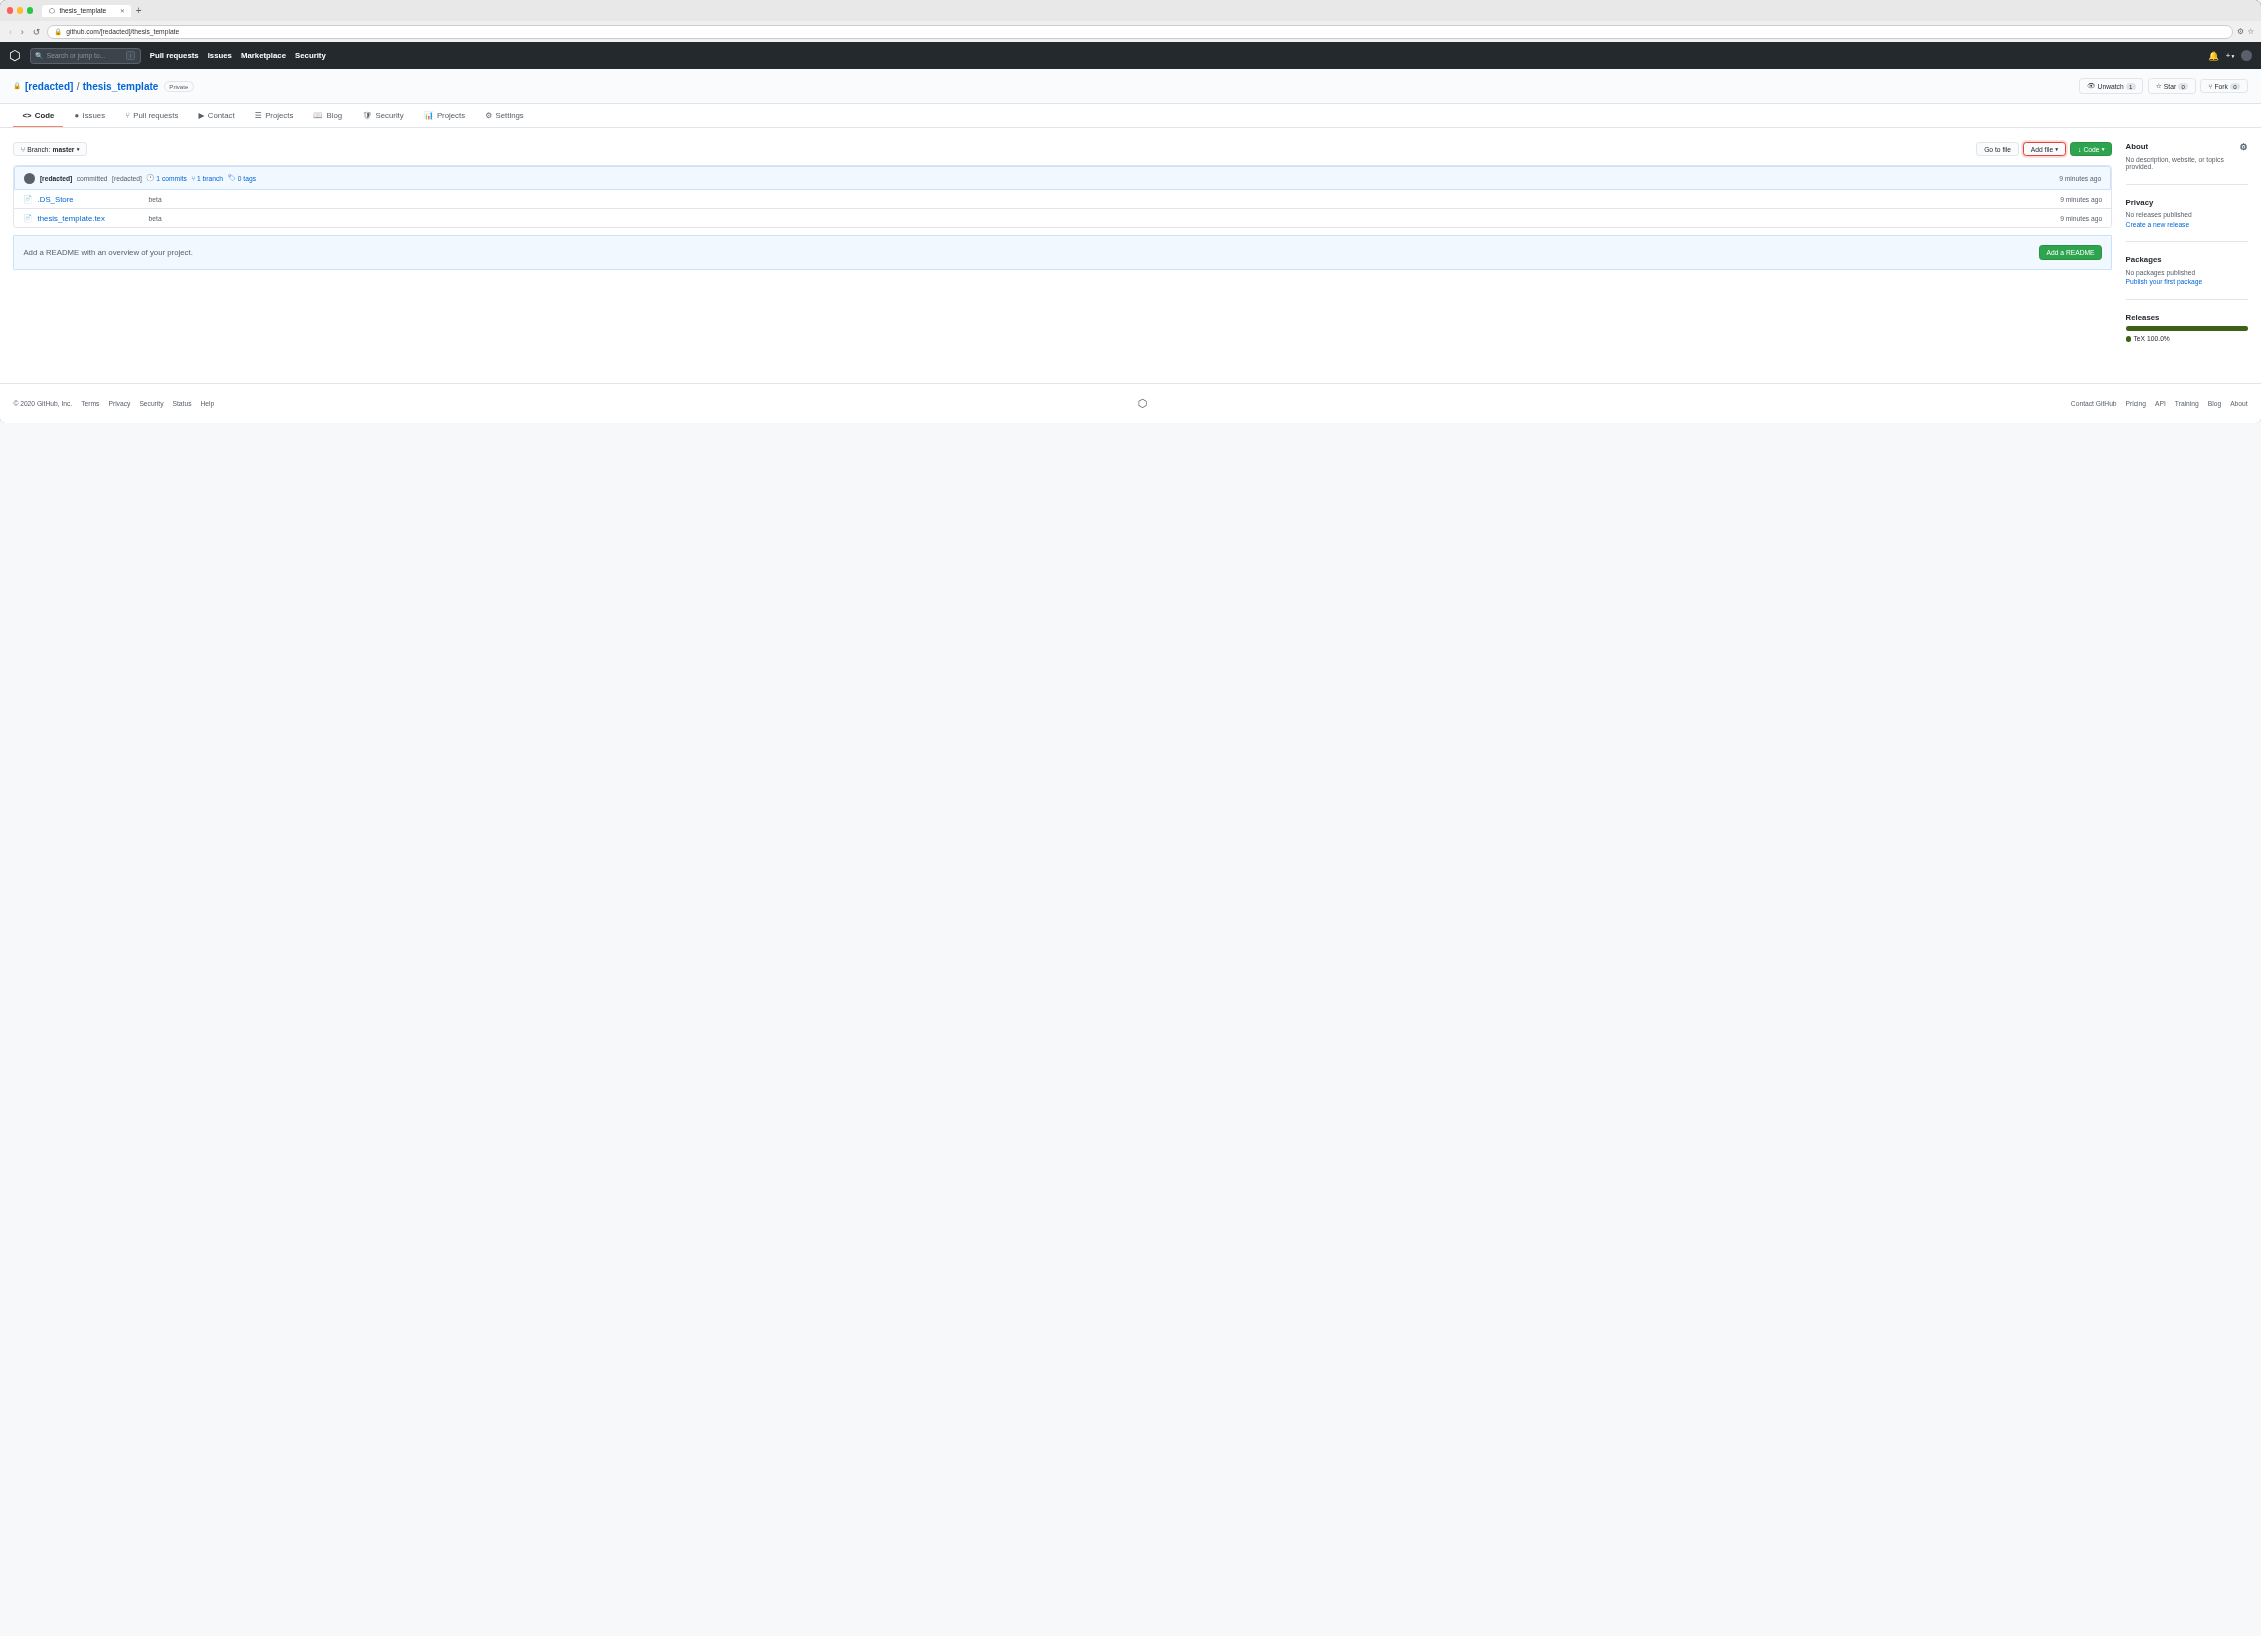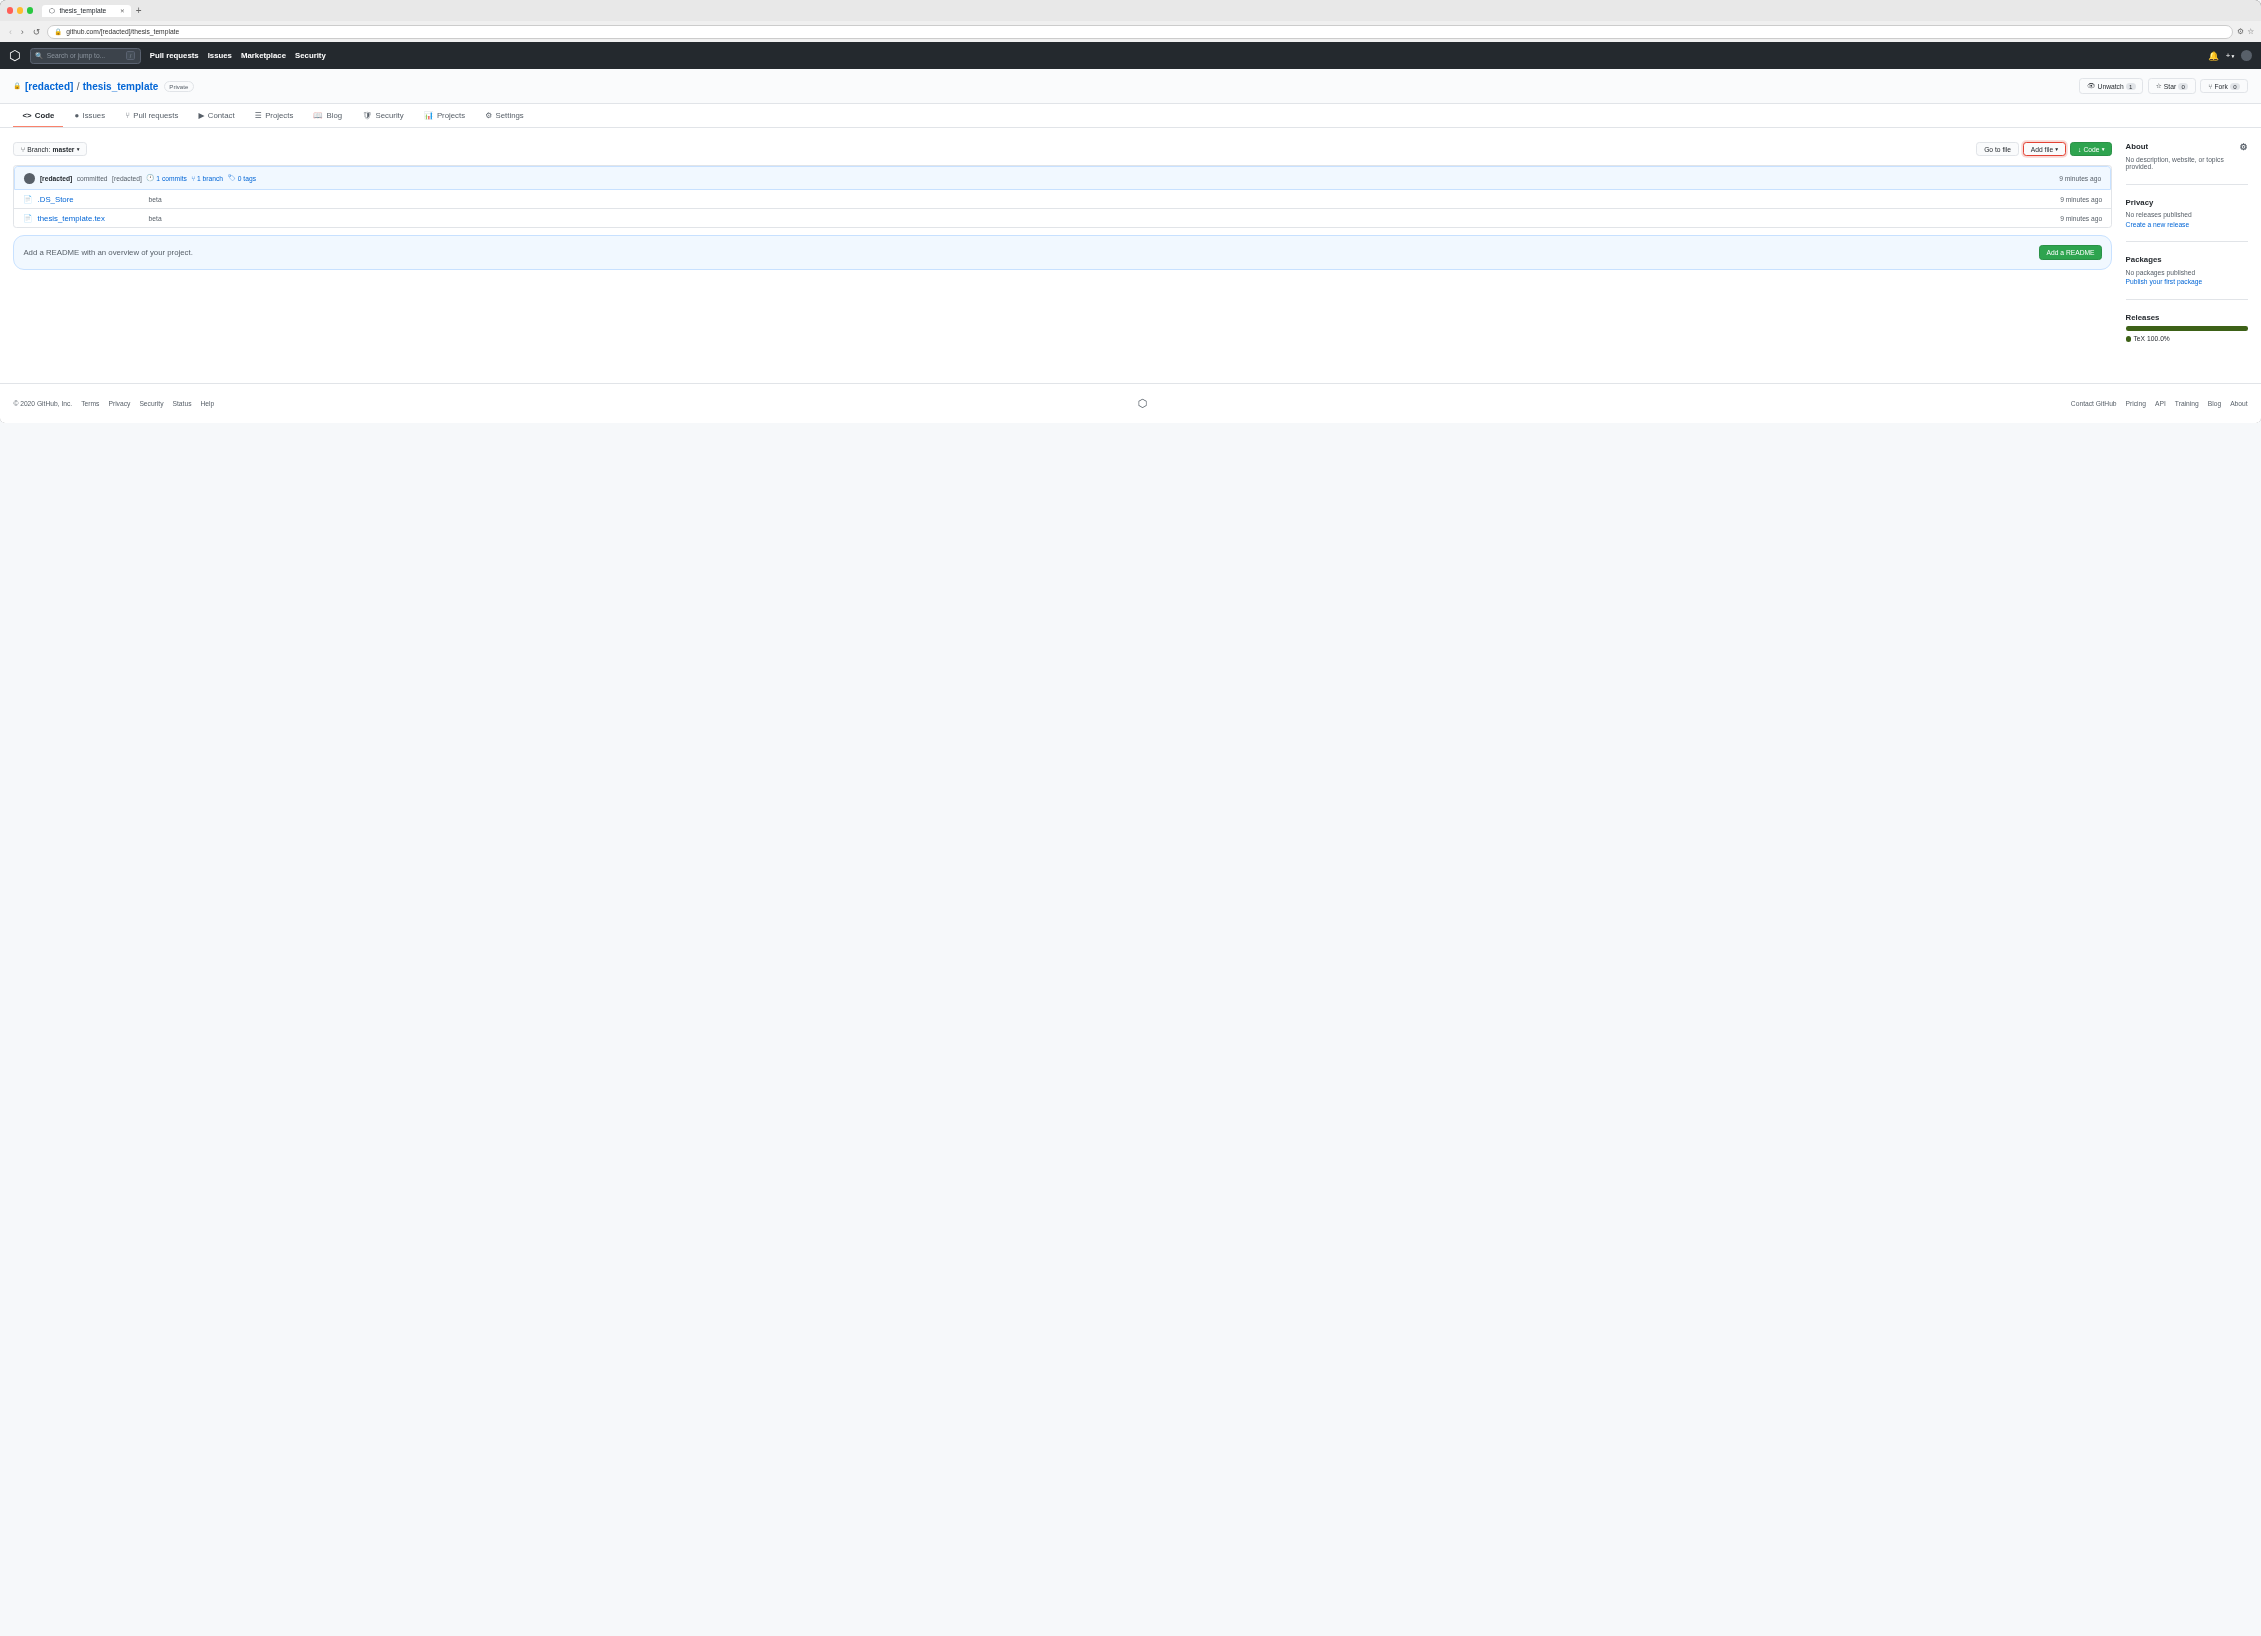--- a/index.html
+++ b/index.html
@@ -79,21 +79,21 @@
     
     .file-table { border: 0.6px solid #e1e4e8; border-radius: 3.3px; overflow: hidden; }
     .file-row { display: flex; align-items: center; padding: 4.5px 9px; border-bottom: 0.6px solid #e1e4e8; font-size: 7.8px; }
     .file-row:last-child { border-bottom: none; }
     .file-icon { color: #586069; margin-right: 4.5px; font-size: 7.8px; }
     .file-name { color: #0366d6; flex: 0 0 111px; }
     .file-commit-msg { color: #586069; flex: 1; font-size: 6.7px; }
     .file-time { color: #586069; font-size: 6.7px; margin-left: auto; }
 
     
-    .readme-banner { background: #f1f8ff; border: 0.6px solid #c8e1ff; border-radius: 11px; padding: 9px; margin-top: 6.7px; display: flex; align-items: center; justify-content: space-between; font-size: 7.8px; color: #586069; }
+    .readme-banner { background: #f1f8ff; border: 0.6px solid #c8e1ff; border-radius: 1px; padding: 9px; margin-top: 6.7px; display: flex; align-items: center; justify-content: space-between; font-size: 7.8px; color: #586069; }
     .add-readme-btn { background: #2ea44f; border: 0.6px solid #2a9147; border-radius: 3.3px; padding: 2.8px 6.7px; font-size: 6.7px; cursor: pointer; color: white; white-space: nowrap; }
 
     
     .sidebar-section { margin-bottom: 13.4px; padding-bottom: 13.4px; border-bottom: 0.6px solid #e1e4e8; }
     .sidebar-section:last-child { border-bottom: none; }
     .sidebar-title { font-size: 7.8px; font-weight: 600; color: #24292e; margin-bottom: 4.5px; display: flex; align-items: center; justify-content: space-between; }
     .sidebar-desc { font-size: 6.7px; color: #586069; }
     .sidebar-link { color: #0366d6; font-size: 6.7px; text-decoration: none; display: block; margin-top: 2.2px; }
     .sidebar-gear { color: #586069; cursor: pointer; font-size: 9px; }
 

